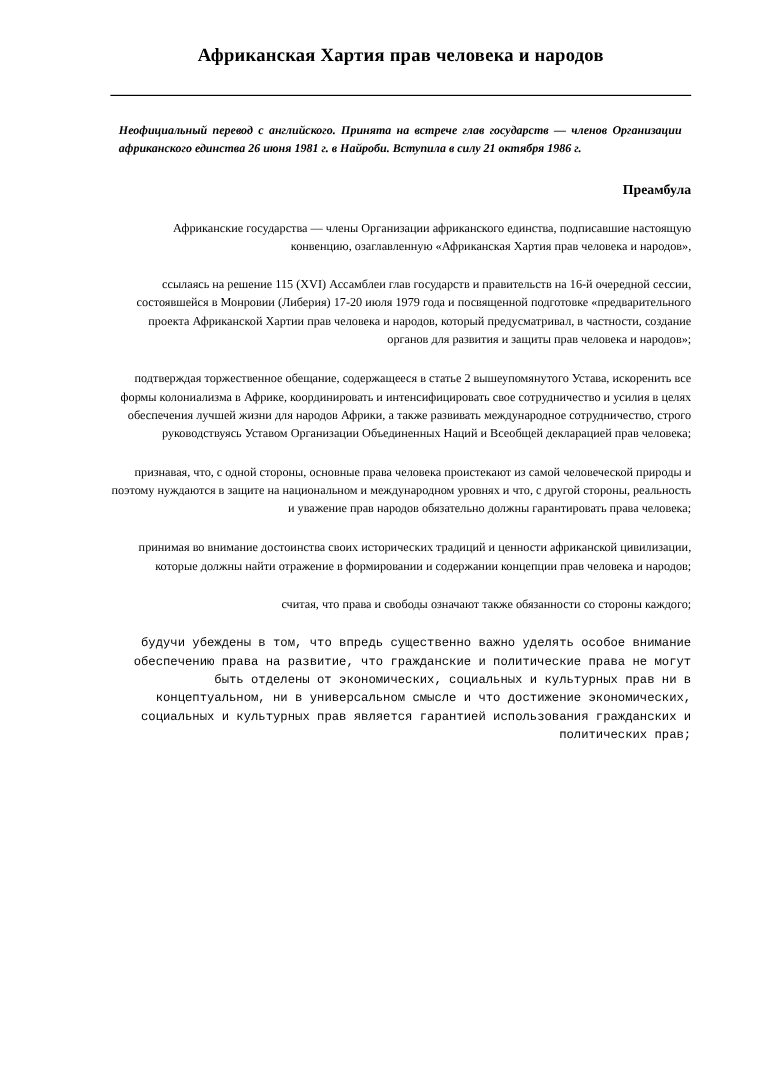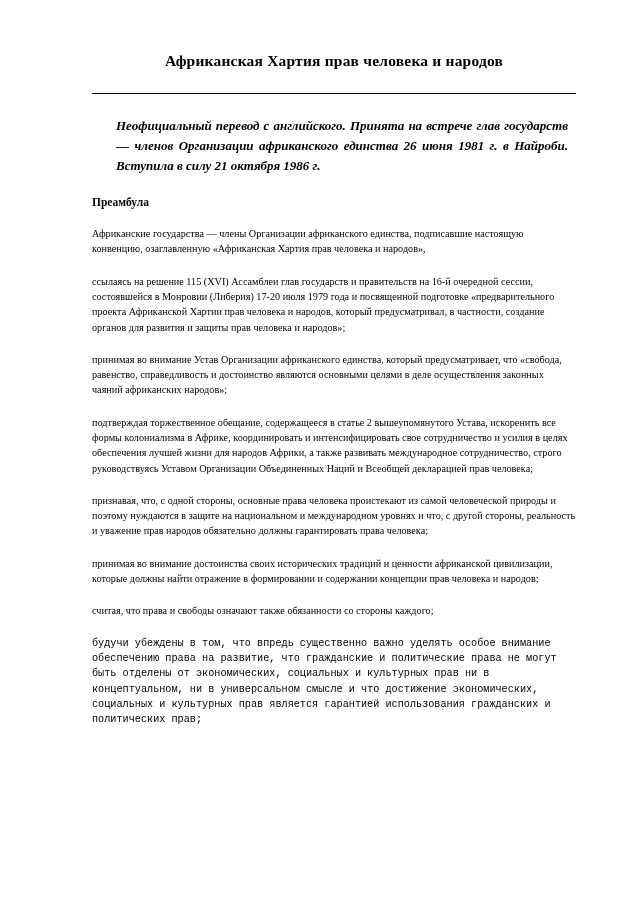--- a/index.html
+++ b/index.html
@@ -11,55 +11,55 @@
     width: 640px;
     height: 905px;
     font-family: "Liberation Serif", serif;
     color: #000000;
     overflow: hidden;
   }
   .page {
     width: 640px;
     height: 655px;
     box-sizing: border-box;
-    padding: 52px 64px 0 92px;
+    padding: 38px 64px 0 92px;
     position: relative;
   }
   .doc-title {
     font-size: 15.5px;
     font-weight: bold;
     text-align: center;
     letter-spacing: 0.2px;
     margin: 0 0 22px 0;
     line-height: 1.2;
   }
   .rule {
     border: 0;
     border-top: 1.6px solid #000;
     margin: 0 0 22px 0;
     width: 100%;
   }
   .note {
-    font-size: 13px;
+    font-size: 10px;
     font-weight: bold;
     font-style: italic;
     line-height: 1.55;
     text-align: justify;
-    margin: 0 8px 20px 24px;
+    margin: 0 8px 20px 7px;
   }
   .section-heading {
     font-size: 11.5px;
     font-weight: bold;
-    text-align: left;
+    text-align: right;
     margin: 0 0 18px 0;
   }
   p.body {
     font-size: 10.2px;
     line-height: 1.5;
-    text-align: left;
+    text-align: right;
     margin: 0 0 17px 0;
     text-indent: 0;
   }
   p.body:last-child {
     margin-bottom: 0;
     font-family: Liberation Mono, monospace;
   }
 </style>
 </head>
 <body>
@@ -69,20 +69,19 @@
   <h1 class="doc-title">Африканская Хартия прав человека и народов</h1>
 
   <hr class="rule">
 
   <p class="note">Неофициальный перевод с английского. Принята на встрече глав государств — членов Организации африканского единства 26 июня 1981 г. в Найроби. Вступила в силу 21 октября 1986 г.</p>
 
   <h2 class="section-heading">Преамбула</h2>
 
   <p class="body">Африканские государства — члены Организации африканского единства, подписавшие настоящую конвенцию, озаглавленную «Африканская Хартия прав человека и народов»,</p>
   <p class="body">ссылаясь на решение 115 (XVI) Ассамблеи глав государств и правительств на 16-й очередной сессии, состоявшейся в Монровии (Либерия) 17-20 июля 1979 года и посвященной подготовке «предварительного проекта Африканской Хартии прав человека и народов, который предусматривал, в частности, создание органов для развития и защиты прав человека и народов»;</p>
-  <p class="body">принимая во внимание Устав Организации африканского единства, который предусматривает, что «свобода, равенство, справедливость и достоинство являются основными целями в деле осуществления законных чаяний африканских народов»;</p>
   <p class="body">подтверждая торжественное обещание, содержащееся в статье 2 вышеупомянутого Устава, искоренить все формы колониализма в Африке, координировать и интенсифицировать свое сотрудничество и усилия в целях обеспечения лучшей жизни для народов Африки, а также развивать международное сотрудничество, строго руководствуясь Уставом Организации Объединенных Наций и Всеобщей декларацией прав человека;</p>
   <p class="body">признавая, что, с одной стороны, основные права человека проистекают из самой человеческой природы и поэтому нуждаются в защите на национальном и международном уровнях и что, с другой стороны, реальность и уважение прав народов обязательно должны гарантировать права человека;</p>
   <p class="body">принимая во внимание достоинства своих исторических традиций и ценности африканской цивилизации, которые должны найти отражение в формировании и содержании концепции прав человека и народов;</p>
   <p class="body">считая, что права и свободы означают также обязанности со стороны каждого;</p>
   <p class="body">будучи убеждены в том, что впредь существенно важно уделять особое внимание обеспечению права на развитие, что гражданские и политические права не могут быть отделены от экономических, социальных и культурных прав ни в концептуальном, ни в универсальном смысле и что достижение экономических, социальных и культурных прав является гарантией использования гражданских и политических прав;</p>
 
 </div>
 
 </body></html>

